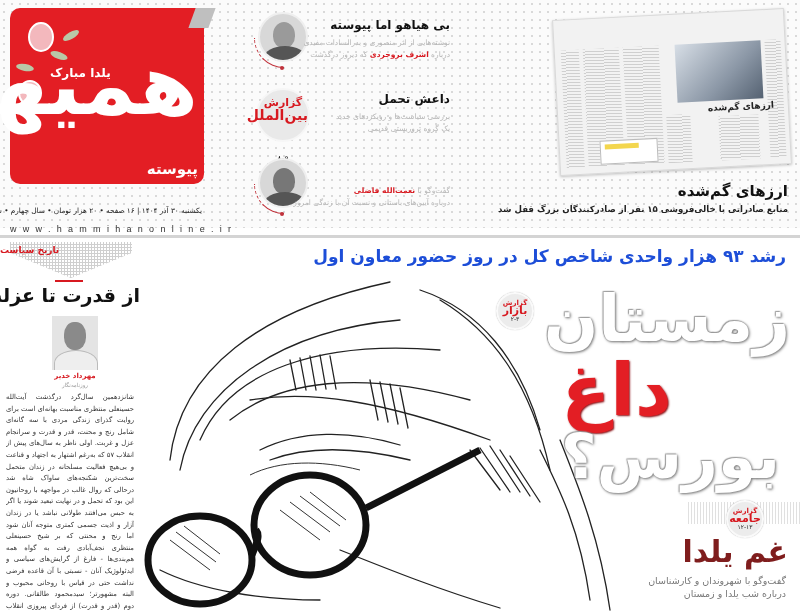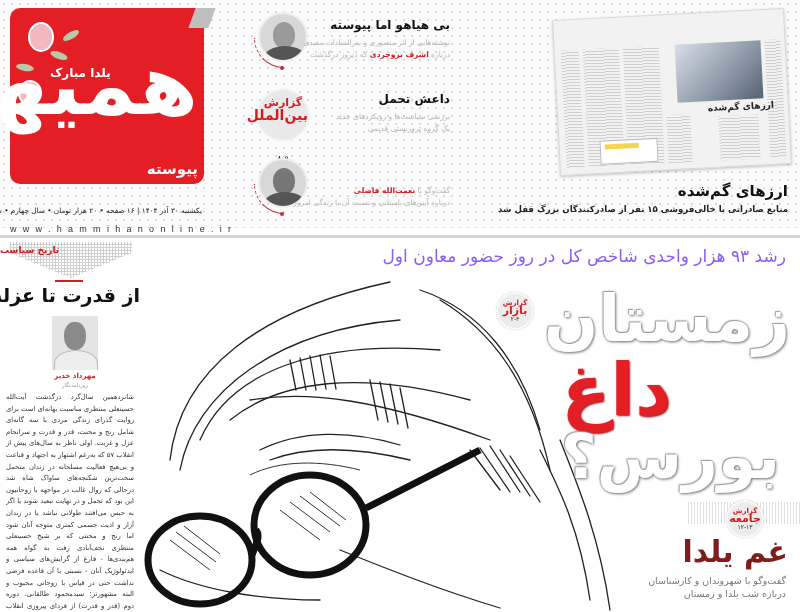--- a/index.html
+++ b/index.html
@@ -132,21 +132,21 @@
   #author-photo::after { content: ""; position: absolute; left: 2px; top: 34px; width: 42px; height: 24px; border-radius: 50% 50% 0 0; background: #eeeeee; border: 1px solid #bbb; }
   #author-name { position: absolute; left: 0; top: 134px; width: 150px; text-align: center; font-size: 7px; color: #d71920; font-weight: bold; direction: rtl; }
   #author-role { position: absolute; left: 0; top: 143px; width: 150px; text-align: center; font-size: 5.5px; color: #999; direction: rtl; }
   #left-body {
     position: absolute; left: 6px; top: 154px; width: 128px; height: 218px; overflow: hidden;
     font-size: 6.8px; line-height: 11.6px; color: #333; direction: rtl; text-align: justify;
   }
 
   
   #lead-kicker {
-    position: absolute; right: 14px; top: 246px; font-size: 17px; font-weight: normal; color: #8b5cf6;
+    position: absolute; right: 14px; top: 246px; font-size: 17px; font-weight: bold; color: #1d4ed8;
     direction: rtl; white-space: nowrap; margin-left: 36px;
   }
   #sketch { position: absolute; left: 140px; top: 270px; width: 500px; height: 342px; overflow: hidden; }
   #sketch svg { width: 100%; height: 100%; }
 
   .big-word {
     position: absolute; direction: rtl; font-weight: bold; white-space: nowrap;
     font-family: "DejaVu Sans", sans-serif;
   }
   #word-zemestan { right: 10px; top: 282px; font-size: 64px; color: #fff; letter-spacing: 6px;

